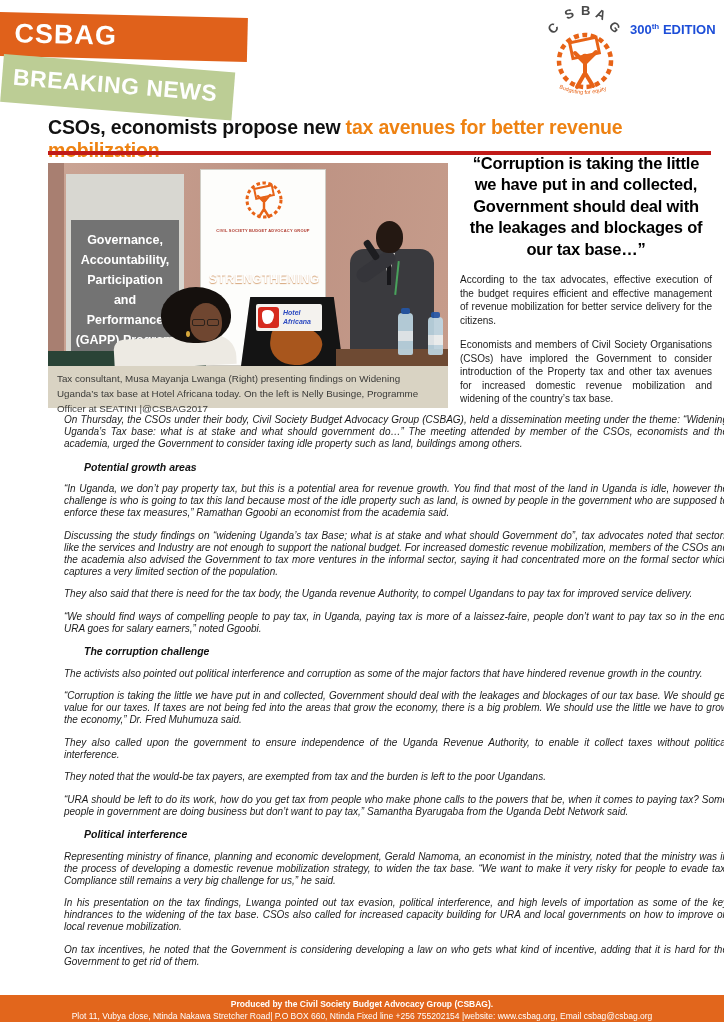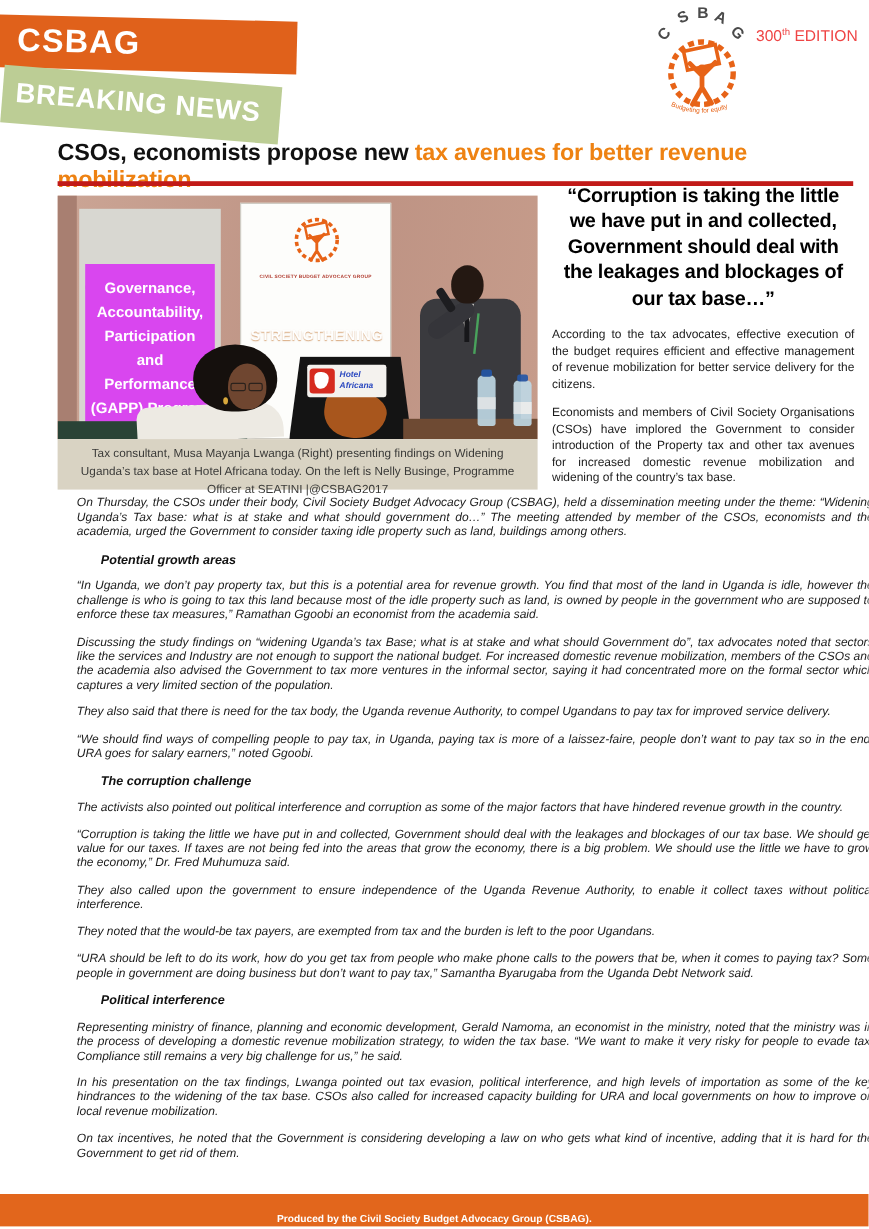--- a/index.html
+++ b/index.html
@@ -8,39 +8,39 @@
           font-family:"Liberation Sans", sans-serif; overflow:hidden; }
 
   
   .banner-orange { position:absolute; left:0; top:12px; width:248px; height:44px;
      background:#e0611b; transform:rotate(1.4deg); transform-origin:left top;
      color:#fff; font-size:27px; font-weight:bold; letter-spacing:1px; padding:6px 0 0 15px; }
   .banner-green { position:absolute; left:4px; top:54px; width:232px; height:48px;
      background:#bccd95; transform:rotate(4.6deg); transform-origin:left top;
      color:#fff; font-size:23px; font-weight:bold; letter-spacing:0.5px; padding:9px 0 0 11px; }
   .logo-wrap { position:absolute; left:543px; top:6px; width:84px; height:94px; }
-  .edition { position:absolute; left:630px; top:22px; font-size:13px; font-weight:normal; color:#ef4444; }
+  .edition { position:absolute; left:630px; top:22px; font-size:13px; font-weight:bold; color:#1d4ed8; }
   .edition sup { font-size:8px; }
 
   
   .headline { position:absolute; left:48px; top:116px; width:666px; font-size:19.5px;
      font-weight:bold; color:#111; letter-spacing:-0.2px; }
   .headline .hl-orange { color:#ee8212; }
   .rule { position:absolute; left:48px; top:151px; width:663px; height:4px; background:#c11a18; }
 
   
   .photo { position:absolute; left:48px; top:163px; width:400px; height:203px; overflow:hidden;
      background:linear-gradient(100deg,#cba595 0%,#bd9283 55%,#c69c8b 100%); }
   .wall-edge { position:absolute; left:0; top:0; width:16px; height:100%; background:#a87f71; }
   .bluebanner { position:absolute; left:18px; top:11px; width:118px; height:187px; background:#d8d7d1; }
   .bb-logos { position:relative; height:58px;margin-top:44px; }
   .usaid-text { position:absolute; left:5px; top:20px; font-size:5.5px; color:#8a8a88; letter-spacing:0.3px; }
   .ukflag { position:absolute; right:8px; top:6px; }
   .ukaid-text { position:absolute; right:8px; top:19px; font-size:8px; font-weight:bold; color:#c2202c; }
-  .bb-blue { position:absolute; left:5px; top:46px; right:5px; bottom:5px; background:#d946ef;
+  .bb-blue { position:absolute; left:5px; top:46px; right:5px; bottom:5px; background:#737373;
      color:#fff; text-align:center; font-weight:bold; font-size:12.5px; line-height:1.6; padding-top:10px; }
   .rollup { position:absolute; left:152px; top:6px; width:126px; height:197px; background:#fdfdfb;
      border:1px solid #cfccc4; }
   .rollup-org { position:absolute; left:0; top:58px; width:100%; text-align:center;
      font-size:4px; font-weight:bold; color:#b03a2e; letter-spacing:0.2px; }
   .rollup-grad { position:absolute; left:0; bottom:0; width:100%; height:115px;
      background:linear-gradient(180deg,#f8d9ae 0%,#f3a círculo 0%,#f2a457 45%,#ec8527 100%); }
   .rollup-lines { position:absolute; left:8px; top:100px; color:#fefefe; font-weight:bold;
      font-size:12px; line-height:1.5; text-shadow:0 1px 1px rgba(180,90,10,0.55); letter-spacing:0.5px; }
   .podium { position:absolute; left:193px; top:134px; width:102px; height:69px; background:#141414;
@@ -74,36 +74,36 @@
   .woman .hair { position:absolute; left:55px; top:0; width:70px; height:56px; background:#15100d; border-radius:50% 50% 46% 46%; }
   .woman .face { position:absolute; left:84px; top:16px; width:32px; height:38px; background:#6f4630;
      border-radius:50% 50% 45% 45%; }
   .woman .glasses { position:absolute; left:86px; top:32px; width:13px; height:7px; border:1px solid #2b221c; border-radius:2px; }
   .woman .glasses2 { position:absolute; left:101px; top:32px; width:12px; height:7px; border:1px solid #2b221c; border-radius:2px; }
   .woman .earring { position:absolute; left:80px; top:44px; width:4px; height:6px; background:#d8a83c; border-radius:50%; }
   .woman .jacket { position:absolute; left:8px; top:50px; width:122px; height:30px; background:#edeae3;
      border-radius:10px 22px 0 0; transform:rotate(-3deg); }
 
   .caption { position:absolute; left:48px; top:366px; width:400px; height:42px; background:#d9d3c3;
-     color:#3a3a38; font-size:9.8px; line-height:1.55; padding:5px 9px;text-align:center; }
+     color:#3a3a38; font-size:9.8px; line-height:1.55; padding:5px 9px; }
 
   
   .rightcol { position:absolute; left:460px; top:153px; width:252px; }
   .pullquote { font-size:16.5px; font-weight:bold; color:#000; text-align:center; line-height:1.3;
      letter-spacing:-0.2px; margin-bottom:13px; }
   .rightcol p { font-size:10px; line-height:1.35; text-align:justify; color:#1b1b1b; margin-bottom:11px; }
 
   
   .article { position:absolute; left:64px; top:414px; width:664px;font-style:italic; }
   .article p { font-size:10px; line-height:1.2; text-align:justify; color:#1b1b1b; margin-bottom:10.5px; }
   .article .subhead { font-size:10.5px; font-weight:bold; color:#111; margin:1px 0 10.5px 0;padding-left:20px; }
 
   
   .footer { position:absolute; left:0; top:995px; width:724px; height:27px; background:#e2661c;
-     color:#fff; text-align:center; padding-top:14px; }
+     color:#fff; text-align:center; padding-top:3px; }
   .footer .f1 { font-size:8.5px; font-weight:bold; line-height:1.45; }
   .footer .f2 { font-size:8.5px; line-height:1.45; }
 </style>
 </head>
 <body>
 
 <div class="page">
 
   <div class="banner-orange">
     <span>CSBAG</span>

